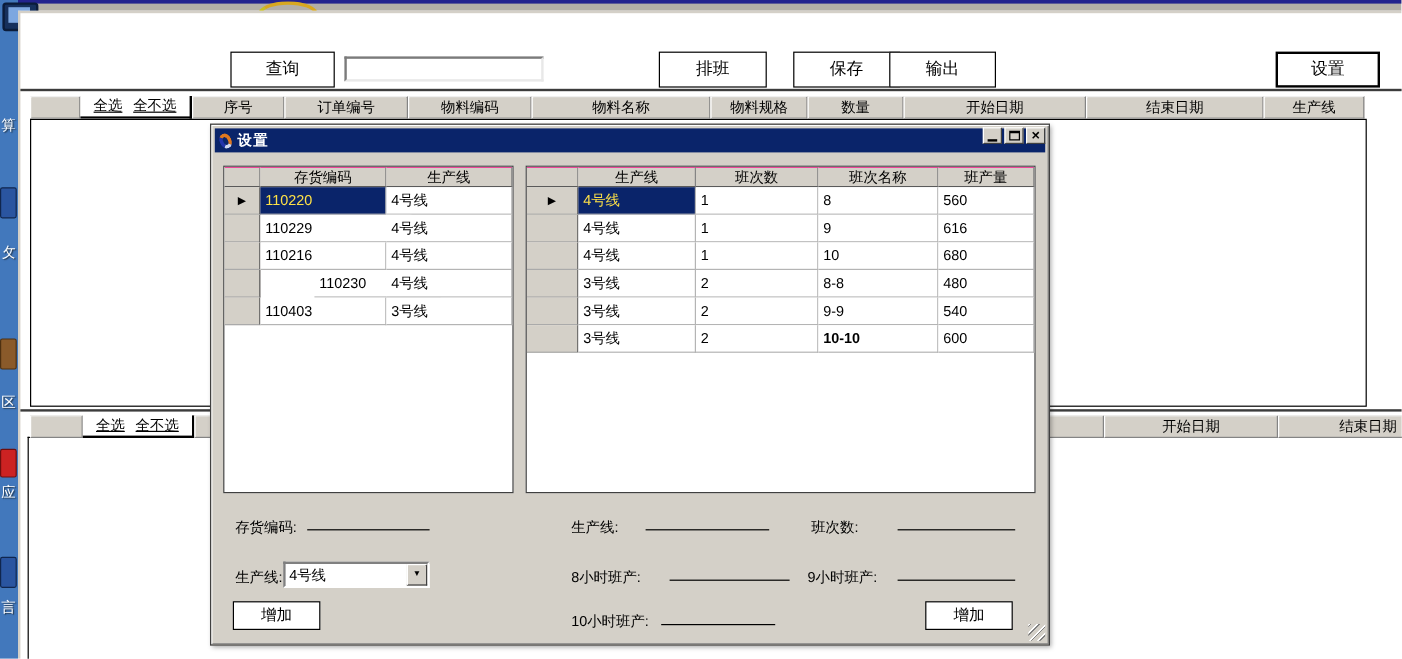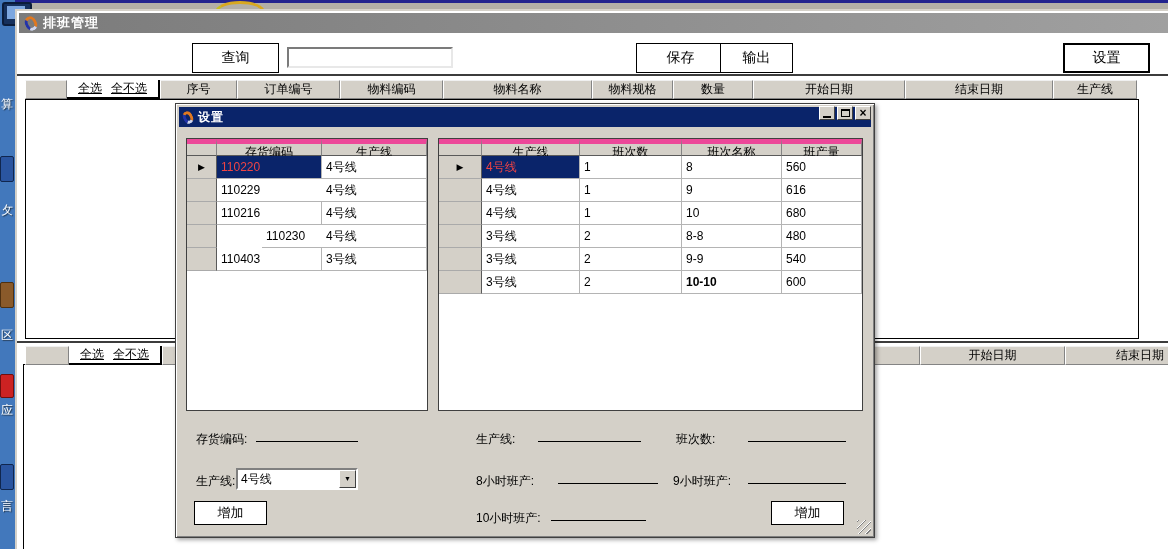--- a/index.html
+++ b/index.html
@@ -43,24 +43,24 @@
   .dtitle { position:absolute; left:3px; top:3px; width:692px; height:20px; background:#0a246a; display:flex; align-items:center; gap:5px; padding-left:4px; }
   .dtitle-text { color:#fff; font-weight:bold; font-size:12px; letter-spacing:1px; }
   .winbtns { position:absolute; right:3px; top:2px; display:flex; gap:2px; }
   .winbtn { width:16px; height:14px; background:#d4d0c8; border:1px solid; border-color:#fff #404040 #404040 #fff; display:flex; align-items:center; justify-content:center; font-size:10px; line-height:10px; }
   .min-glyph { display:block; width:8px; height:2px; background:#000; margin-top:8px; }
   .max-glyph { display:block; width:9px; height:8px; border:1px solid #000; border-top:2px solid #000; }
   .close-glyph { font-weight:bold; font-size:12px; }
   .grid { position:absolute; top:34px; height:273px; background:#fff; border:1px solid #404040; overflow:hidden; }
   #grid1 { left:10px; width:242px; }
   #grid2 { left:262px; width:425px; }
-  .ghc { position:absolute; height:17px; line-height:16px; background:#d4d0c8; border-right:1px solid #848484; border-bottom:1px solid #5a5a5a; border-top:5px solid #ec4899; text-align:center; font-size:12px; }
+  .ghc { position:absolute; height:17px; line-height:16px; background:#d4d0c8; border-right:1px solid #848484; border-bottom:1px solid #5a5a5a; border-top:1px solid #ec4899; text-align:center; font-size:12px; }
   .gsc { position:absolute; height:23px; background:#d4d0c8; border-right:1px solid #5a5a5a; border-bottom:1px solid #aaa; text-align:center; font-size:9px; line-height:23px; }
   .gc  { position:absolute; height:23px; background:#fff; border-right:1px solid #b4b4b4; border-bottom:1px solid #b4b4b4; font-size:12px; line-height:22px; padding-left:4px; overflow:hidden; }
-  .gcur { background:#0a246a; color:#ef4444; }
+  .gcur { background:#0a246a; color:#fde047; }
   
   .flabel { position:absolute; font-size:12px; }
   .fline { position:absolute; height:14px; border-bottom:1px solid #000; }
   .formbtn { position:absolute; width:73px; height:24px; background:#fff; border:1px solid #000; display:flex; align-items:center; justify-content:center; font-size:13px; }
   .combo { position:absolute; left:60px; top:364px; width:122px; height:22px; background:#fff; border:2px solid; border-color:#808080 #fff #fff #808080; }
   .combo .cval { position:absolute; left:3px; top:1px; font-size:12px; line-height:16px; }
   .combo .cbtn { position:absolute; right:0; top:0; width:17px; height:18px; background:#d4d0c8; border:1px solid; border-color:#fff #404040 #404040 #fff; text-align:center; font-size:7px; line-height:16px; }
   .grip { position:absolute; right:3px; bottom:3px; width:14px; height:14px;
           background:repeating-linear-gradient(135deg,#fff 0 1px,#808080 1px 2px,transparent 2px 5px); }
 </style>
@@ -82,29 +82,26 @@
   <div class="dlabel" style="top:402px">应</div>
   <div class="dfrag icon-box" style="top:464px;height:26px;background:#2a55a0;border:1px solid #10264e"></div>
   <div class="dlabel" style="top:498px">言</div>
 </div>
 <div class="pc-icon">
   <div class="mon"></div>
     <div class="scr"></div>
 </div>
 
 <div class="mainwin">
-  <div class="titlebar">
-    <span class="swirl"></span>
-    <span class="title-text">排班管理</span>
-  </div>
 
   <div class="wbtn" style="left:175px;width:87px">查询</div>
   <input class="tool-input" style="left: 270px; width: 166px;" value="">
-  <div class="wbtn" style="left:619px;width:89px">保存</div>
-  <div class="wbtn" style="left:703px;width:73px">输出</div>
+  <div class="wbtn" style="left:532px;width:90px">排班</div>
+  <div class="wbtn" style="left:644px;width:89px">保存</div>
+  <div class="wbtn" style="left:724px;width:89px">输出</div>
   <div class="wbtn default-btn" style="left:1046px;width:87px">设置</div>
 
   <div class="pline" style="top:63px"></div>
 
   <div class="thwrap" id="t1h" style="left:8px;top:69px;width:1114px">
       <div class="hcell hblank" style="left: 0px; width: 42px;"></div>
       <div class="hcell hlinks" style="left: 42px; width: 93px;">
         <span class="hlink">全选</span>
         <span class="hlink">全不选</span>
       </div>

